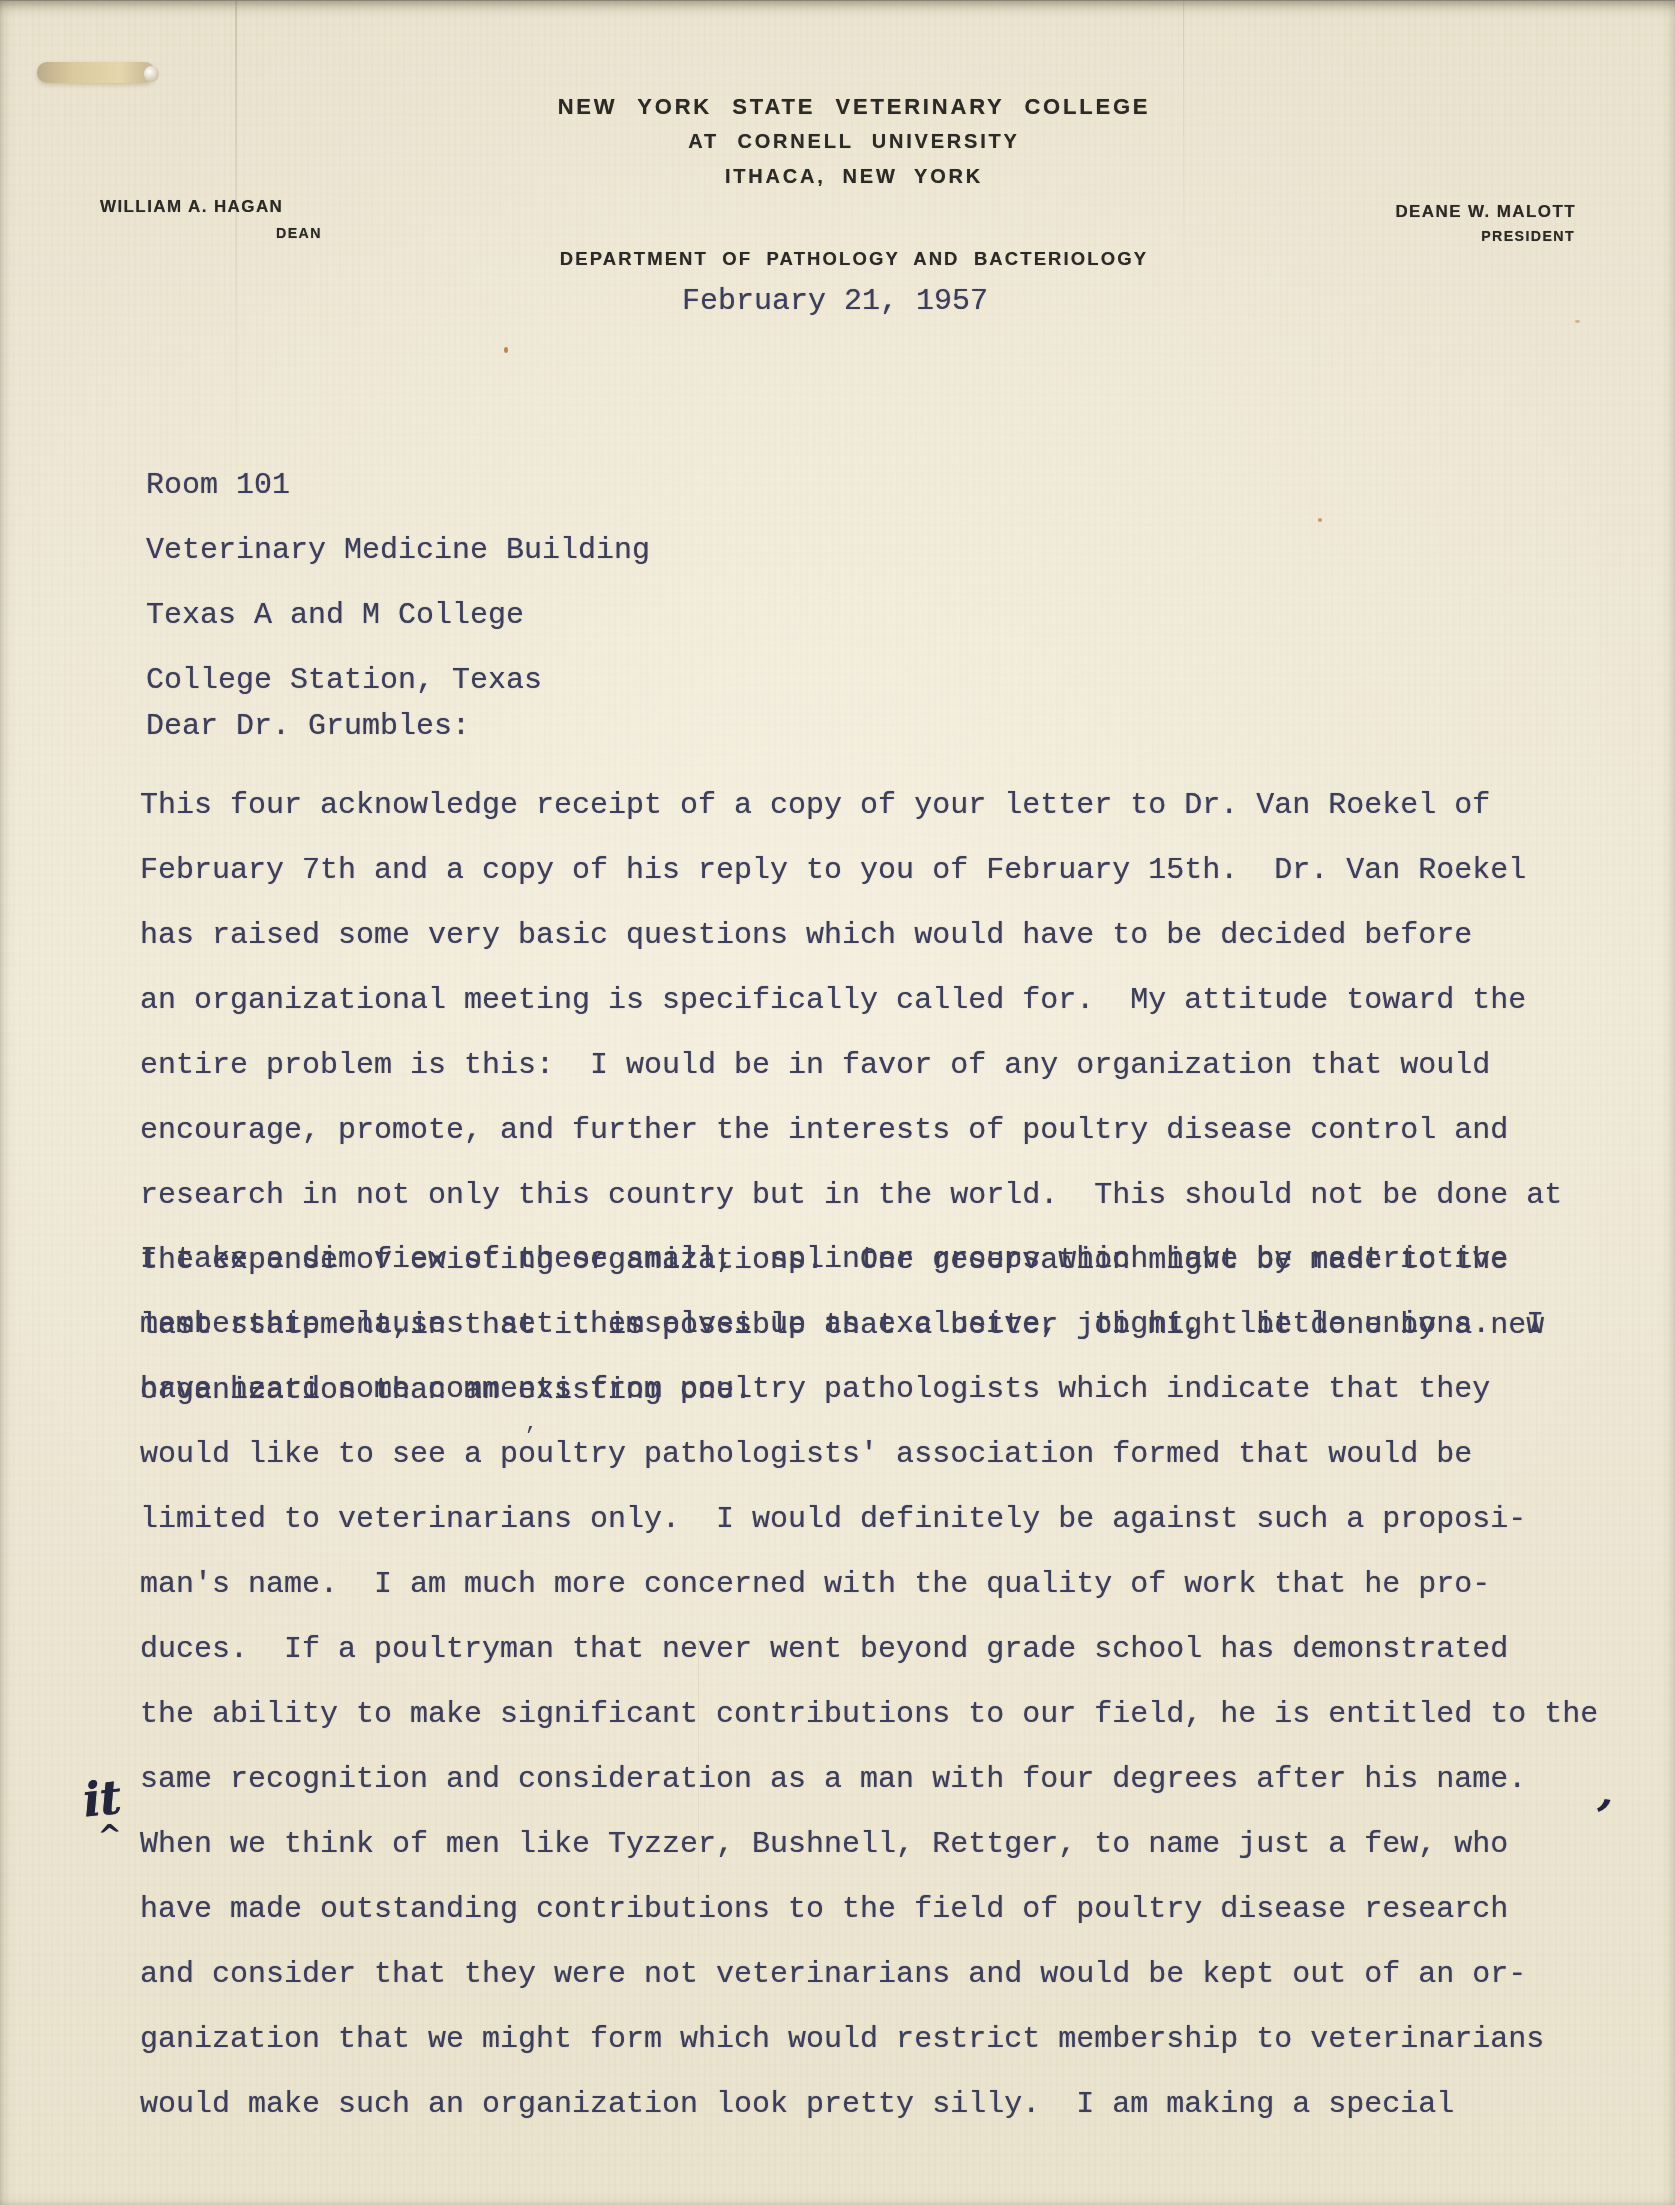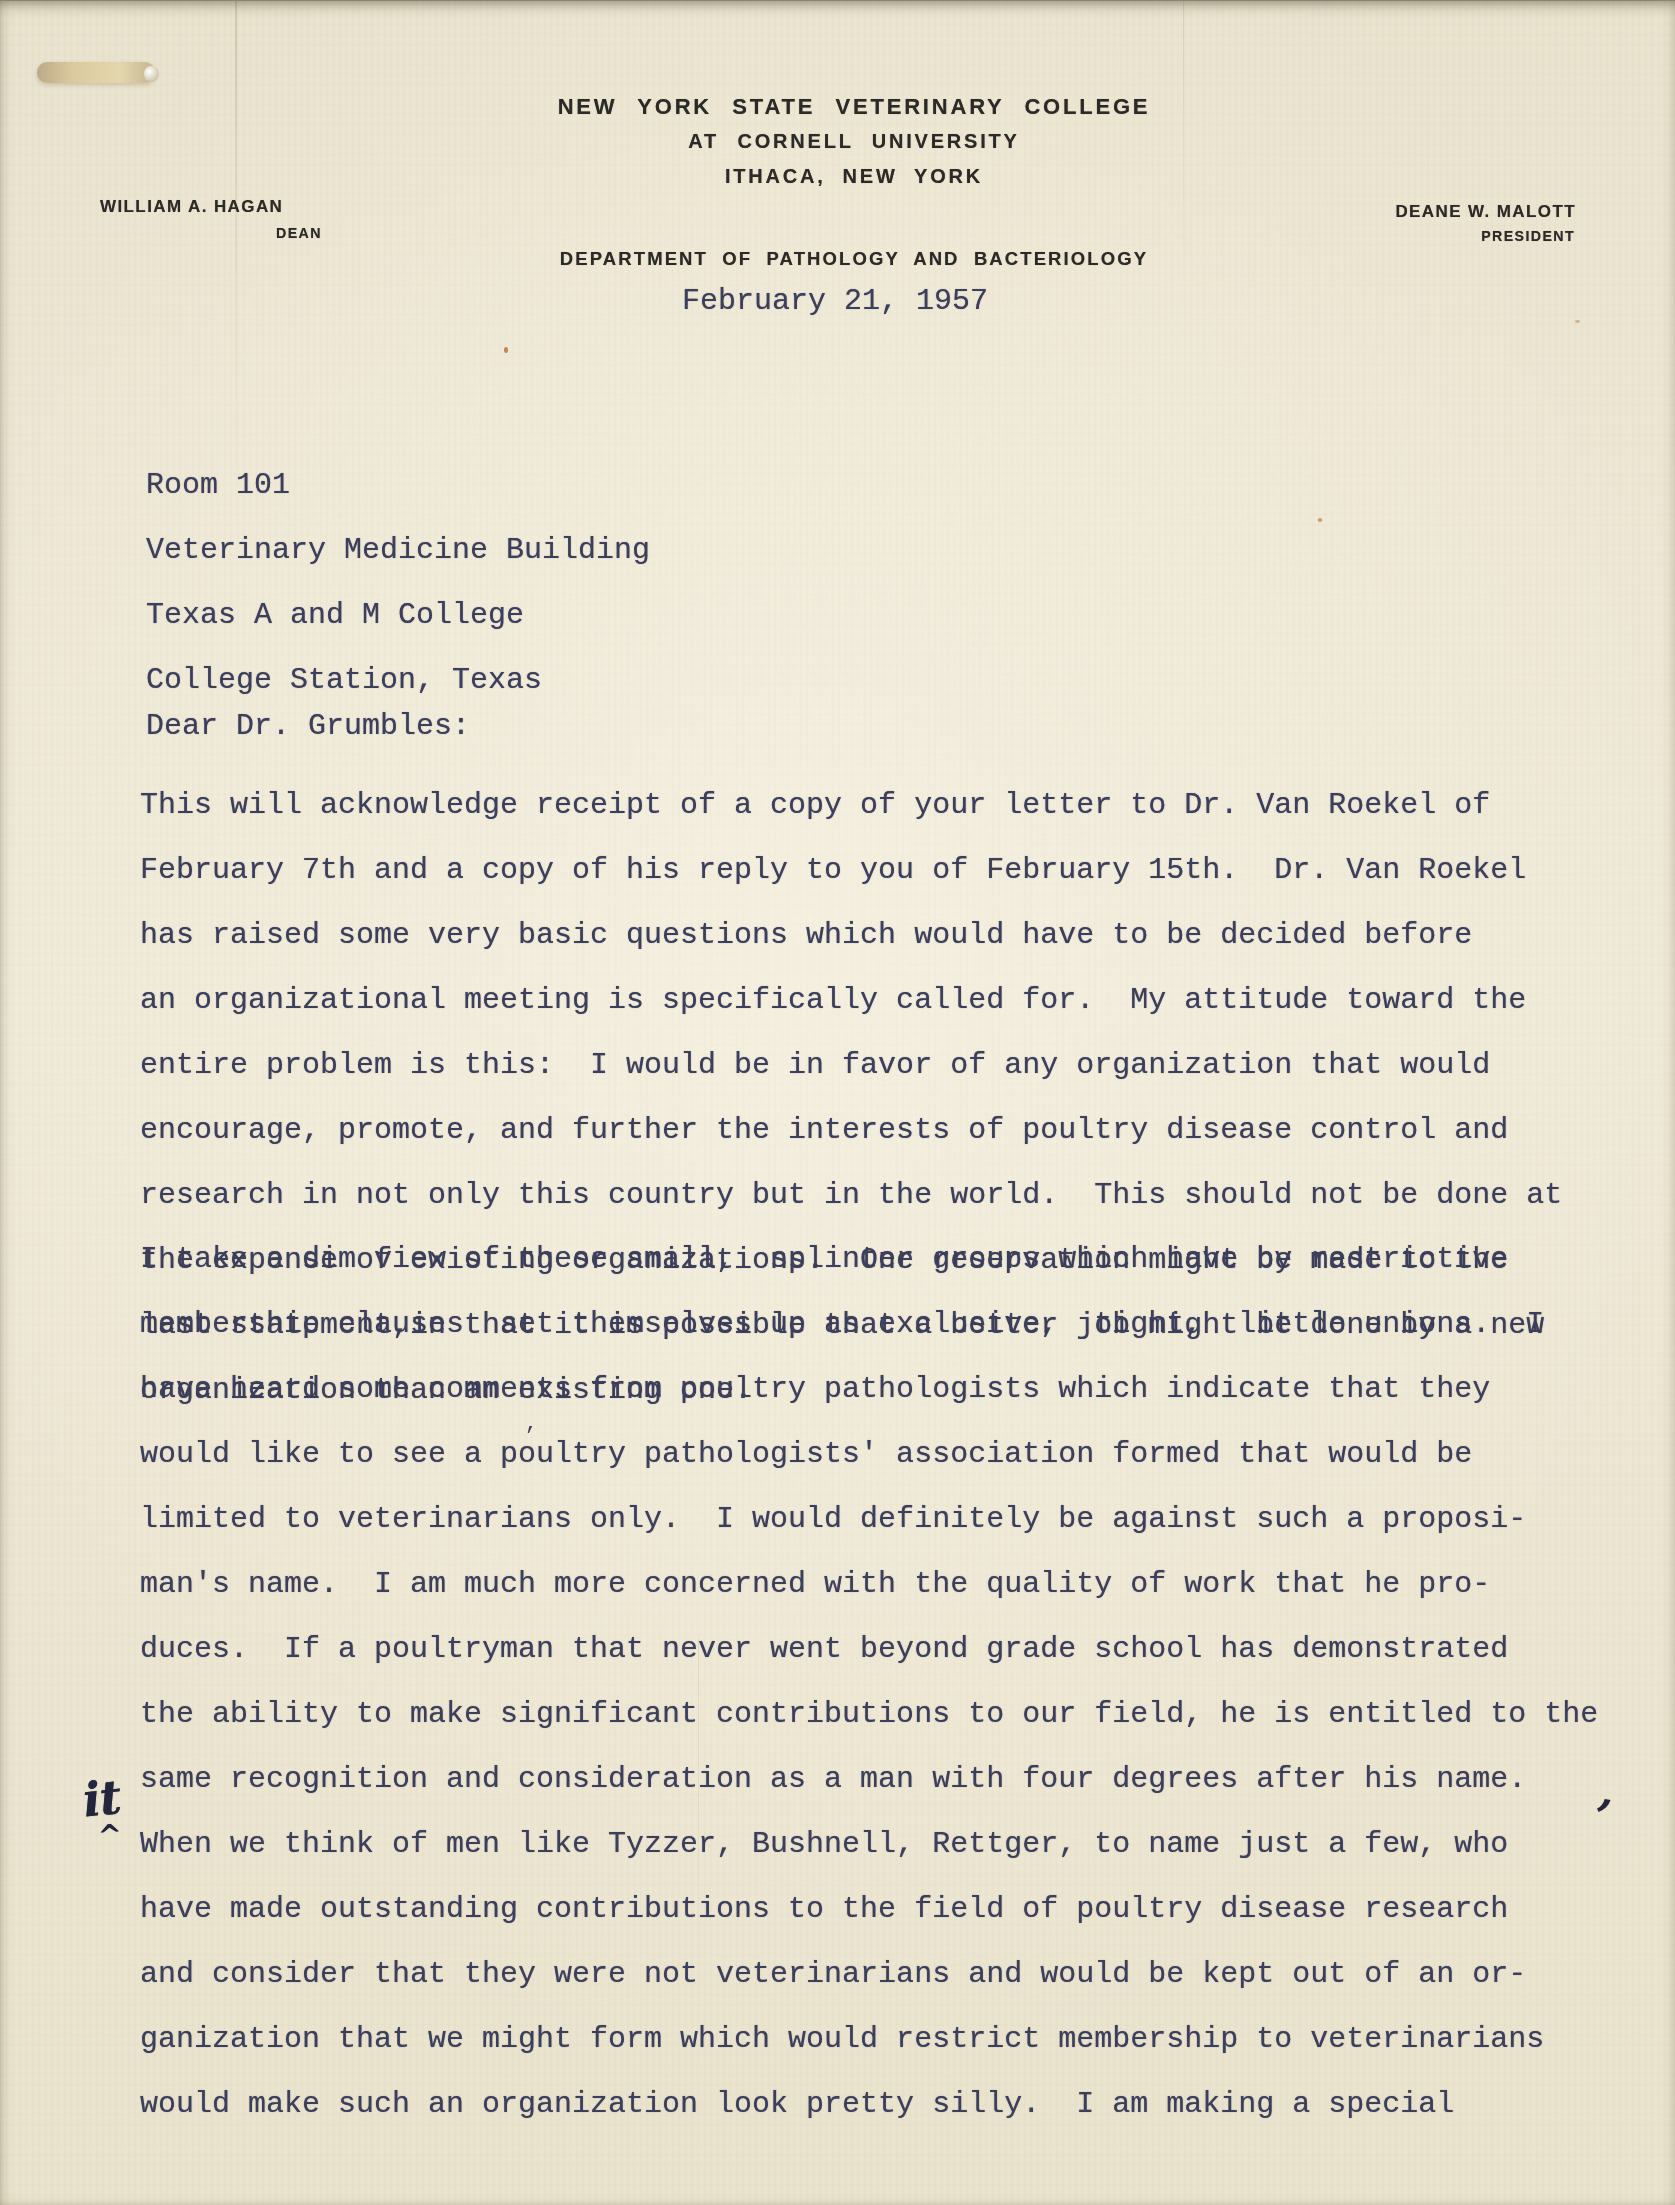--- a/index.html
+++ b/index.html
@@ -104,21 +104,21 @@
     <span class="line">Veterinary Medicine Building</span>
     <span class="line">Texas A and M College</span>
     <span class="line">College Station, Texas</span>
   </div>
 
   <div class="block salutation tw">
     <span class="line">Dear Dr. Grumbles:</span>
   </div>
 
   <div class="block para1 tw">
-    <span class="line">This will acknowledge receipt of a copy of your letter to Dr. Van Roekel of</span>
+    <span class="line">This four acknowledge receipt of a copy of your letter to Dr. Van Roekel of</span>
     <span class="line">February 7th and a copy of his reply to you of February 15th.  Dr. Van Roekel</span>
     <span class="line">has raised some very basic questions which would have to be decided before</span>
     <span class="line">an organizational meeting is specifically called for.  My attitude toward the</span>
     <span class="line">entire problem is this:  I would be in favor of any organization that would</span>
     <span class="line">encourage, promote, and further the interests of poultry disease control and</span>
     <span class="line">research in not only this country but in the world.  This should not be done at</span>
     <span class="line">the expense of existing organizations.  One reservation might be made to the</span>
     <span class="line">last statement,in that it is possible that a better job might be done by a new</span>
     <span class="line">organization than an existing one.</span>
   </div>

